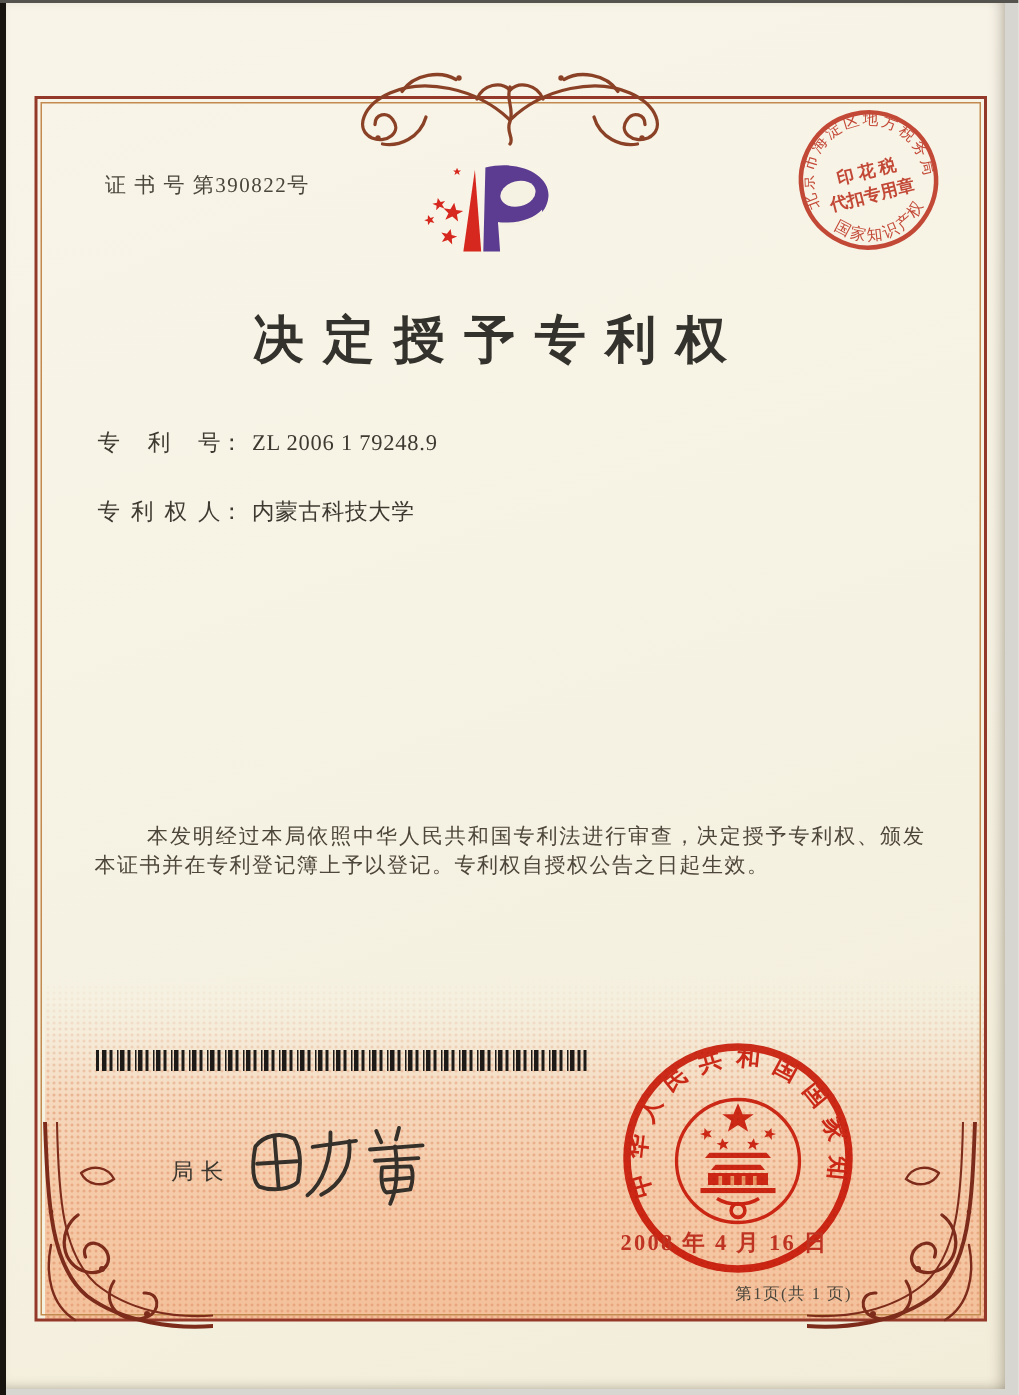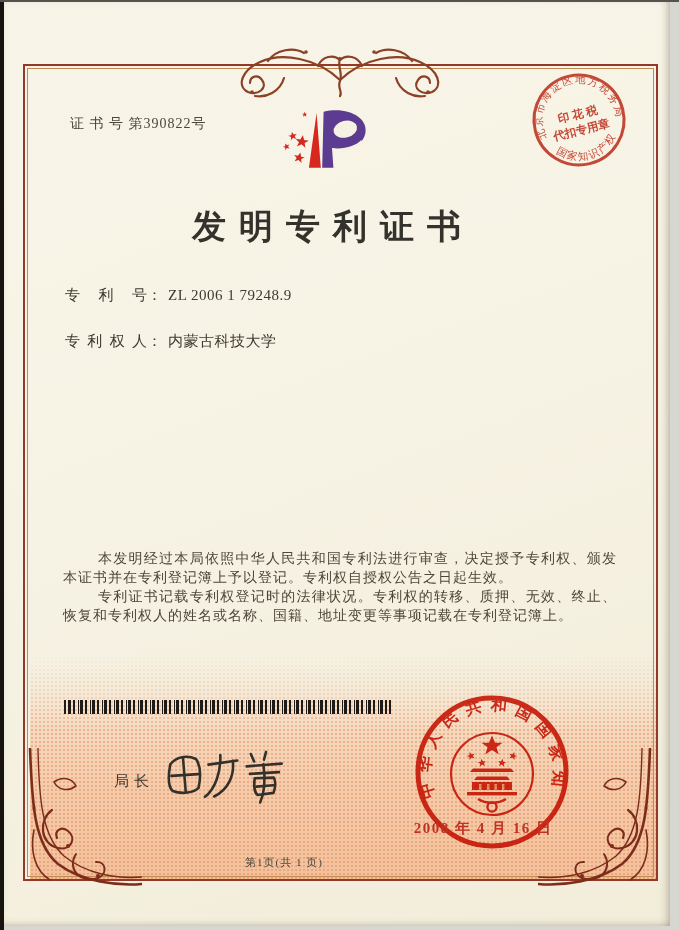--- a/index.html
+++ b/index.html
@@ -49,21 +49,21 @@
   .barcode span{display:inline-block;height:14px;vertical-align:top;}
   .bar-b{background:#1d1a17;}
   .sig-title{position:absolute;left:114px;top:772px;font-size:15px;letter-spacing:5px;color:#3c372f;z-index:2;}
   .sig-svg{position:absolute;left:160px;top:744px;z-index:2;transform:rotate(-2deg);}
   .seal{position:absolute;left:408px;top:686px;z-index:4;mix-blend-mode:multiply;}
   .seal-date{
     position:absolute;left:402px;top:819px;width:162px;text-align:center;z-index:5;
     font-size:15px;font-weight:bold;color:#bf3322;letter-spacing:1.5px;white-space:nowrap;
   }
   .tax-stamp{position:absolute;left:524px;top:66px;z-index:4;mix-blend-mode:multiply;opacity:.92;}
-  .footer{position:absolute;left:0;top:855px;width:568px;text-align:center;font-size:11px;color:#4b473d;z-index:2;letter-spacing:1px;}
+  .footer{position:absolute;left:0;top:855px;width:568px;text-align:right;font-size:11px;color:#4b473d;z-index:2;letter-spacing:1px;}
 </style>
 </head>
 <body>
 
 <svg width="0" height="0" style="position:absolute" aria-hidden="true">
   <defs>
     <polygon id="star" points="0,-10 2.94,-3.09 10,-3.09 4.28,1.18 6.47,8.09 0,3.82 -6.47,8.09 -4.28,1.18 -10,-3.09 -2.94,-3.09"></polygon>
     <path id="corner-flourish" d="M0,0" fill="none"></path>
   </defs>
 </svg>
@@ -147,34 +147,33 @@
       <textPath href="#taxTop" startOffset="0" textLength="132" lengthAdjust="spacing">北京市海淀区地方税务局</textPath>
     </text>
     <text font-size="10.5" font-family="Liberation Serif, DejaVu Serif, serif">
       <textPath href="#taxBot" startOffset="4" textLength="82" lengthAdjust="spacing">国家知识产权局</textPath>
     </text>
     <text x="55" y="52" text-anchor="middle" font-size="11.5" font-weight="bold">印 花 税</text>
     <text x="55" y="68" text-anchor="middle" font-size="11.5" font-weight="bold">代扣专用章</text>
   </g>
 </svg>
 
-<div class="title">发明专利证书</div>
+<div class="title">决定授予专利权</div>
 
 <div class="fields">
   <div class="frow">
     <span class="flabel">专利号</span><span class="fcolon">：</span><span class="fvalue">ZL 2006 1 79248.9</span>
   </div>
   <div class="frow">
     <span class="flabel">专利权人</span><span class="fcolon">：</span><span class="fvalue">内蒙古科技大学</span>
   </div>
 </div>
 
 <div class="bodytext">
   <p>本发明经过本局依照中华人民共和国专利法进行审查，决定授予专利权、颁发本证书并在专利登记簿上予以登记。专利权自授权公告之日起生效。</p>
-  <p>专利证书记载专利权登记时的法律状况。专利权的转移、质押、无效、终止、恢复和专利权人的姓名或名称、国籍、地址变更等事项记载在专利登记簿上。</p>
 </div>
 
 <div class="barcode" id="barcode"><span class="bar-b" style="width:2px"></span><span class="" style="width:2px"></span><span class="bar-b" style="width:3px"></span><span class="" style="width:2px"></span><span class="bar-b" style="width:2px"></span><span class="" style="width:3px"></span><span class="bar-b" style="width:1px"></span><span class="" style="width:1px"></span><span class="bar-b" style="width:3px"></span><span class="" style="width:2px"></span><span class="bar-b" style="width:2px"></span><span class="" style="width:3px"></span><span class="bar-b" style="width:1px"></span><span class="" style="width:1px"></span><span class="bar-b" style="width:3px"></span><span class="" style="width:2px"></span><span class="bar-b" style="width:2px"></span><span class="" style="width:3px"></span><span class="bar-b" style="width:1px"></span><span class="" style="width:1px"></span><span class="bar-b" style="width:3px"></span><span class="" style="width:2px"></span><span class="bar-b" style="width:2px"></span><span class="" style="width:3px"></span><span class="bar-b" style="width:1px"></span><span class="" style="width:1px"></span><span class="bar-b" style="width:3px"></span><span class="" style="width:2px"></span><span class="bar-b" style="width:2px"></span><span class="" style="width:3px"></span><span class="bar-b" style="width:1px"></span><span class="" style="width:1px"></span><span class="bar-b" style="width:3px"></span><span class="" style="width:2px"></span><span class="bar-b" style="width:2px"></span><span class="" style="width:3px"></span><span class="bar-b" style="width:1px"></span><span class="" style="width:1px"></span><span class="bar-b" style="width:3px"></span><span class="" style="width:2px"></span><span class="bar-b" style="width:2px"></span><span class="" style="width:3px"></span><span class="bar-b" style="width:1px"></span><span class="" style="width:1px"></span><span class="bar-b" style="width:3px"></span><span class="" style="width:2px"></span><span class="bar-b" style="width:2px"></span><span class="" style="width:3px"></span><span class="bar-b" style="width:1px"></span><span class="" style="width:1px"></span><span class="bar-b" style="width:3px"></span><span class="" style="width:2px"></span><span class="bar-b" style="width:2px"></span><span class="" style="width:3px"></span><span class="bar-b" style="width:1px"></span><span class="" style="width:1px"></span><span class="bar-b" style="width:3px"></span><span class="" style="width:2px"></span><span class="bar-b" style="width:2px"></span><span class="" style="width:3px"></span><span class="bar-b" style="width:1px"></span><span class="" style="width:1px"></span><span class="bar-b" style="width:3px"></span><span class="" style="width:2px"></span><span class="bar-b" style="width:2px"></span><span class="" style="width:3px"></span><span class="bar-b" style="width:1px"></span><span class="" style="width:1px"></span><span class="bar-b" style="width:3px"></span><span class="" style="width:2px"></span><span class="bar-b" style="width:2px"></span><span class="" style="width:3px"></span><span class="bar-b" style="width:1px"></span><span class="" style="width:1px"></span><span class="bar-b" style="width:3px"></span><span class="" style="width:2px"></span><span class="bar-b" style="width:2px"></span><span class="" style="width:3px"></span><span class="bar-b" style="width:1px"></span><span class="" style="width:1px"></span><span class="bar-b" style="width:3px"></span><span class="" style="width:2px"></span><span class="bar-b" style="width:2px"></span><span class="" style="width:3px"></span><span class="bar-b" style="width:1px"></span><span class="" style="width:1px"></span><span class="bar-b" style="width:3px"></span><span class="" style="width:2px"></span><span class="bar-b" style="width:2px"></span><span class="" style="width:3px"></span><span class="bar-b" style="width:1px"></span><span class="" style="width:1px"></span><span class="bar-b" style="width:3px"></span><span class="" style="width:2px"></span><span class="bar-b" style="width:2px"></span><span class="" style="width:3px"></span><span class="bar-b" style="width:1px"></span><span class="" style="width:1px"></span><span class="bar-b" style="width:3px"></span><span class="" style="width:2px"></span><span class="bar-b" style="width:2px"></span><span class="" style="width:3px"></span><span class="bar-b" style="width:1px"></span><span class="" style="width:1px"></span><span class="bar-b" style="width:3px"></span><span class="" style="width:2px"></span><span class="bar-b" style="width:2px"></span><span class="" style="width:3px"></span><span class="bar-b" style="width:1px"></span><span class="" style="width:1px"></span><span class="bar-b" style="width:3px"></span><span class="" style="width:2px"></span><span class="bar-b" style="width:2px"></span><span class="" style="width:3px"></span><span class="bar-b" style="width:1px"></span><span class="" style="width:1px"></span><span class="bar-b" style="width:3px"></span><span class="" style="width:2px"></span><span class="bar-b" style="width:2px"></span><span class="" style="width:3px"></span><span class="bar-b" style="width:1px"></span><span class="" style="width:1px"></span><span class="bar-b" style="width:3px"></span><span class="" style="width:2px"></span><span class="bar-b" style="width:2px"></span><span class="" style="width:3px"></span><span class="bar-b" style="width:1px"></span><span class="" style="width:1px"></span><span class="bar-b" style="width:3px"></span><span class="" style="width:2px"></span><span class="bar-b" style="width:2px"></span><span class="" style="width:3px"></span><span class="bar-b" style="width:1px"></span><span class="" style="width:1px"></span><span class="bar-b" style="width:3px"></span><span class="" style="width:2px"></span><span class="bar-b" style="width:2px"></span><span class="" style="width:3px"></span><span class="bar-b" style="width:1px"></span><span class="" style="width:1px"></span><span class="bar-b" style="width:3px"></span><span class="" style="width:2px"></span><span class="bar-b" style="width:2px"></span><span class="" style="width:3px"></span><span class="bar-b" style="width:1px"></span><span class="" style="width:1px"></span><span class="bar-b" style="width:3px"></span><span class="" style="width:2px"></span><span class="bar-b" style="width:2px"></span><span class="" style="width:3px"></span><span class="bar-b" style="width:1px"></span><span class="" style="width:1px"></span><span class="bar-b" style="width:3px"></span><span class="" style="width:2px"></span><span class="bar-b" style="width:2px"></span><span class="" style="width:3px"></span><span class="bar-b" style="width:1px"></span><span class="" style="width:1px"></span><span class="bar-b" style="width:3px"></span><span class="" style="width:2px"></span><span class="bar-b" style="width:2px"></span><span class="" style="width:2px"></span><span class="bar-b" style="width:2px"></span><span class="" style="width:2px"></span></div>
 
 <div class="sig-title">局长</div>
 <svg class="sig-svg" width="145" height="64" viewBox="0 0 190 80" aria-label="田力普">
   <g stroke="#35302a" stroke-width="3.4" fill="none" stroke-linecap="round" stroke-linejoin="round">
     <path d="M14,22 C10,40 11,52 16,57 C28,62 44,60 50,54 C54,38 53,24 48,16 C36,10 22,12 14,22"></path>
     <path d="M15,37 L50,36"></path>
       <path d="M31,14 L33,58"></path>

